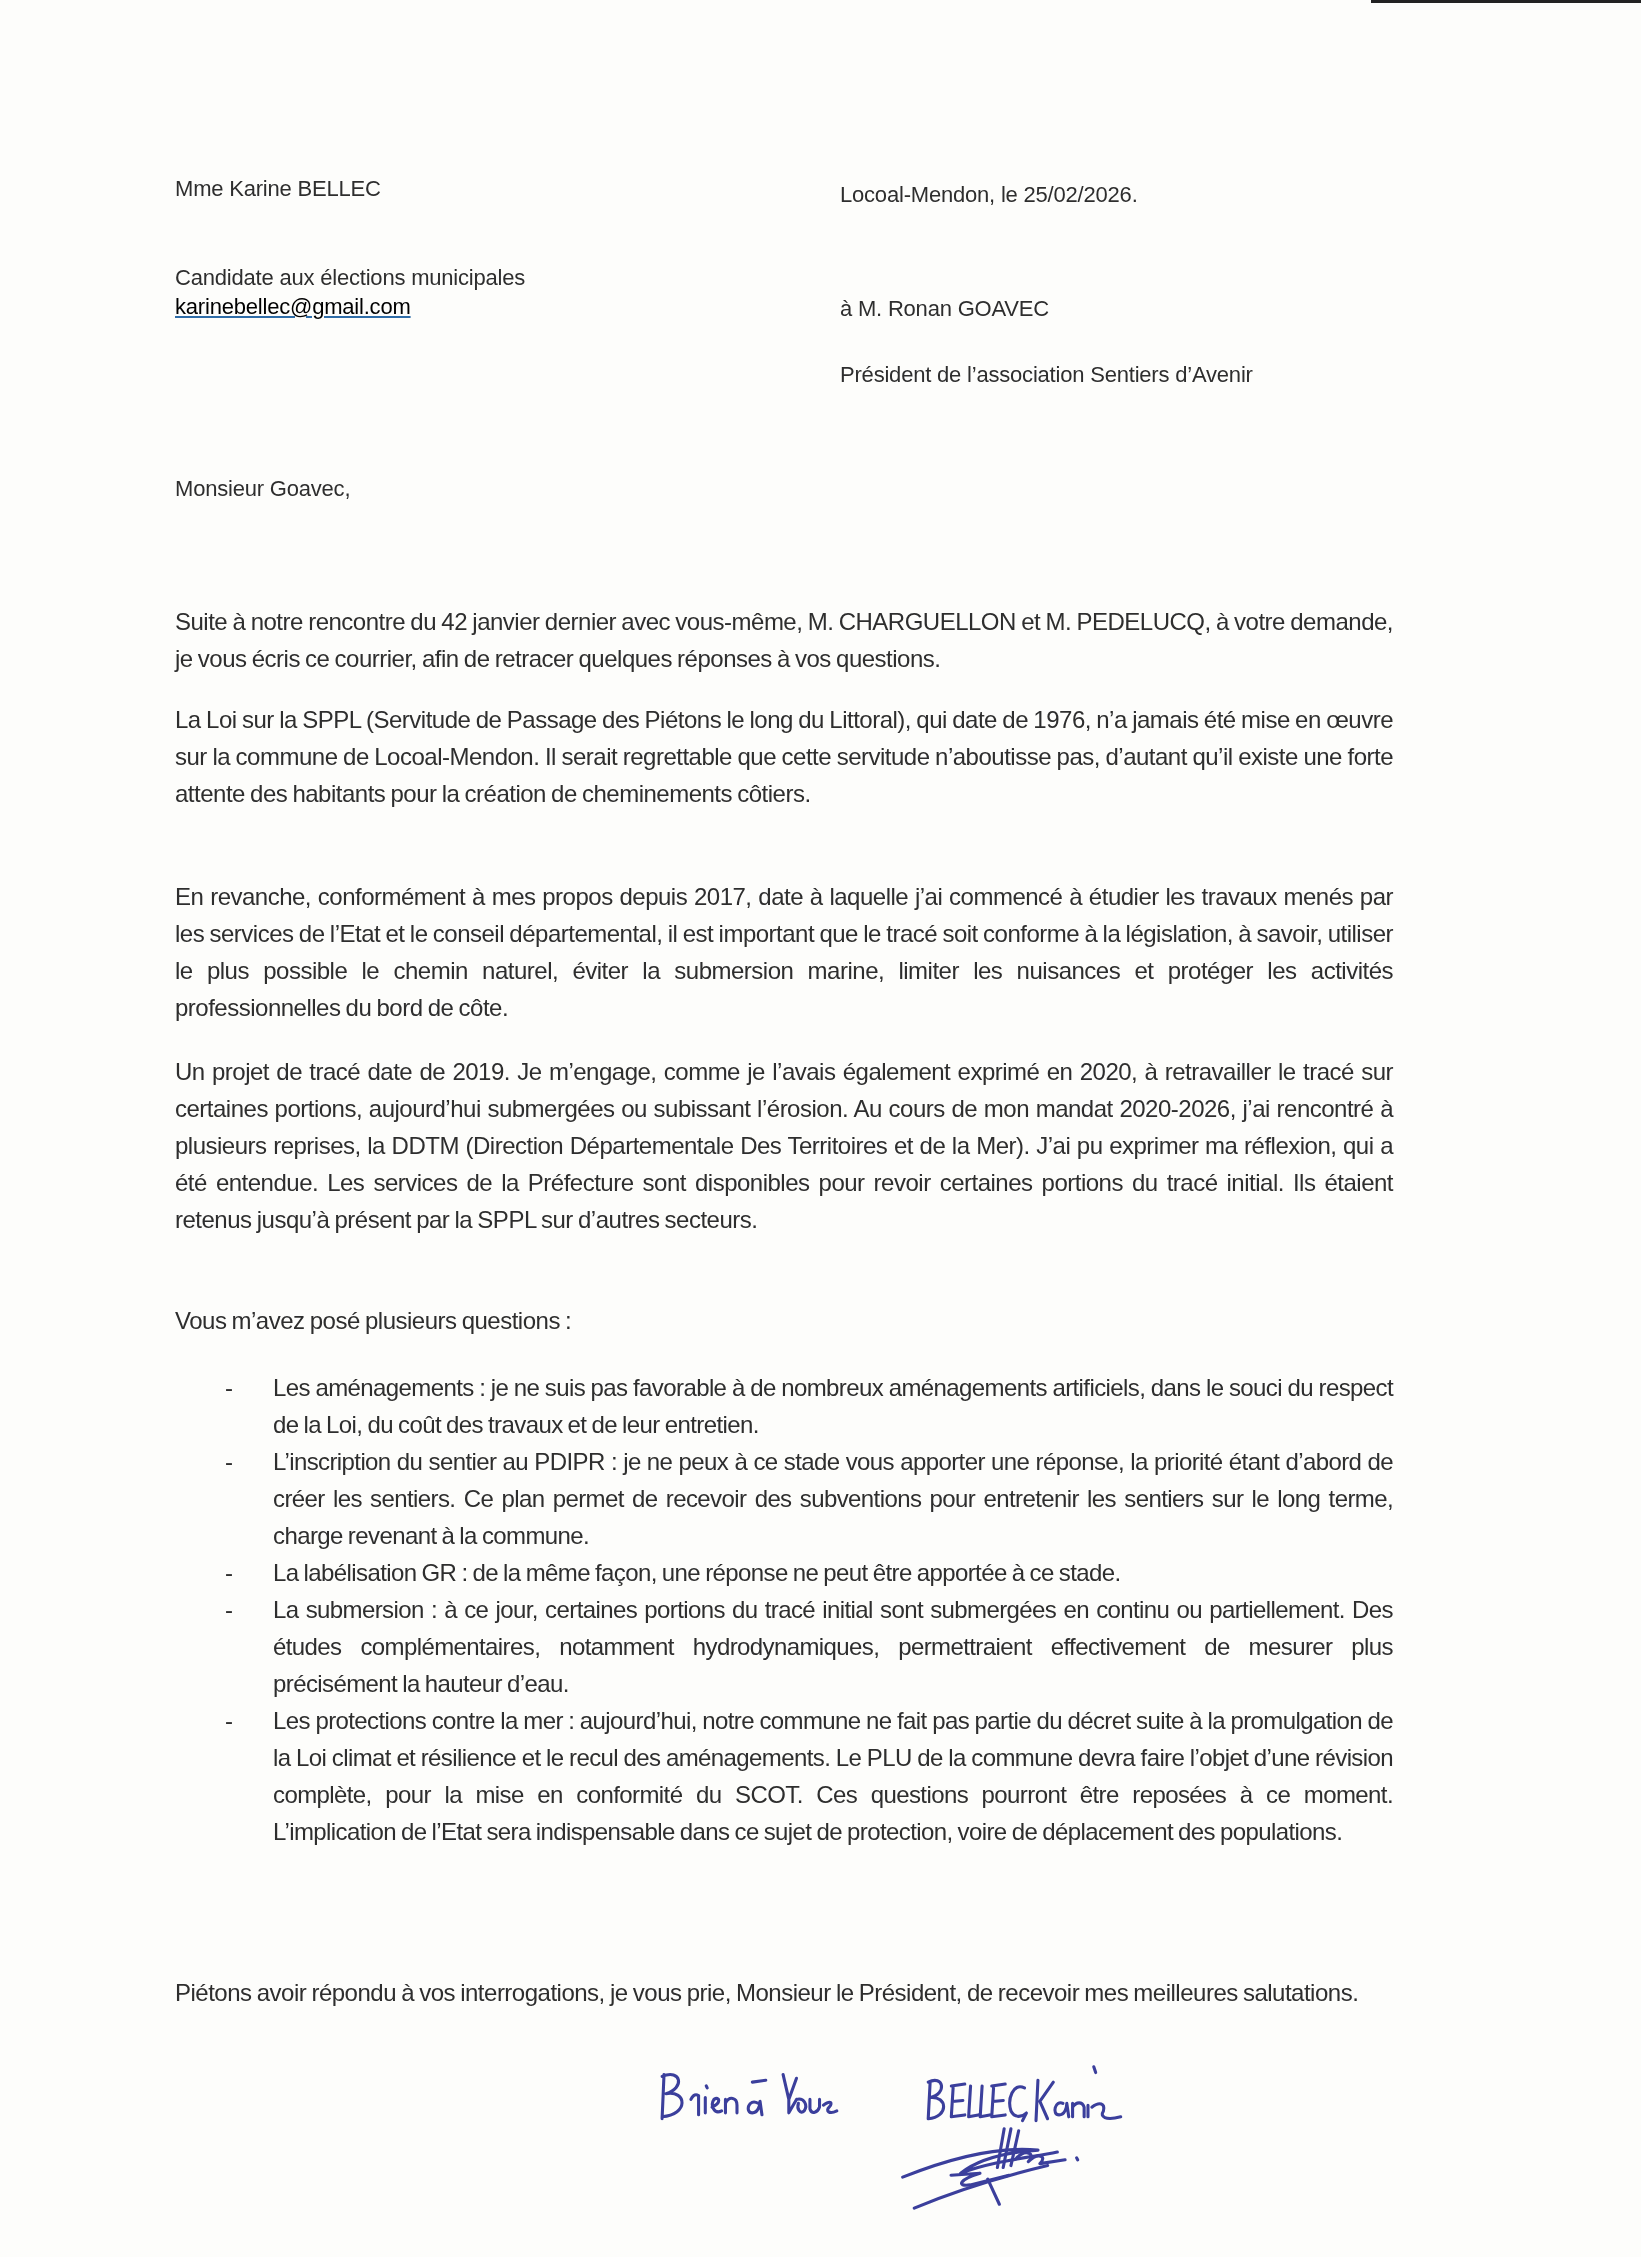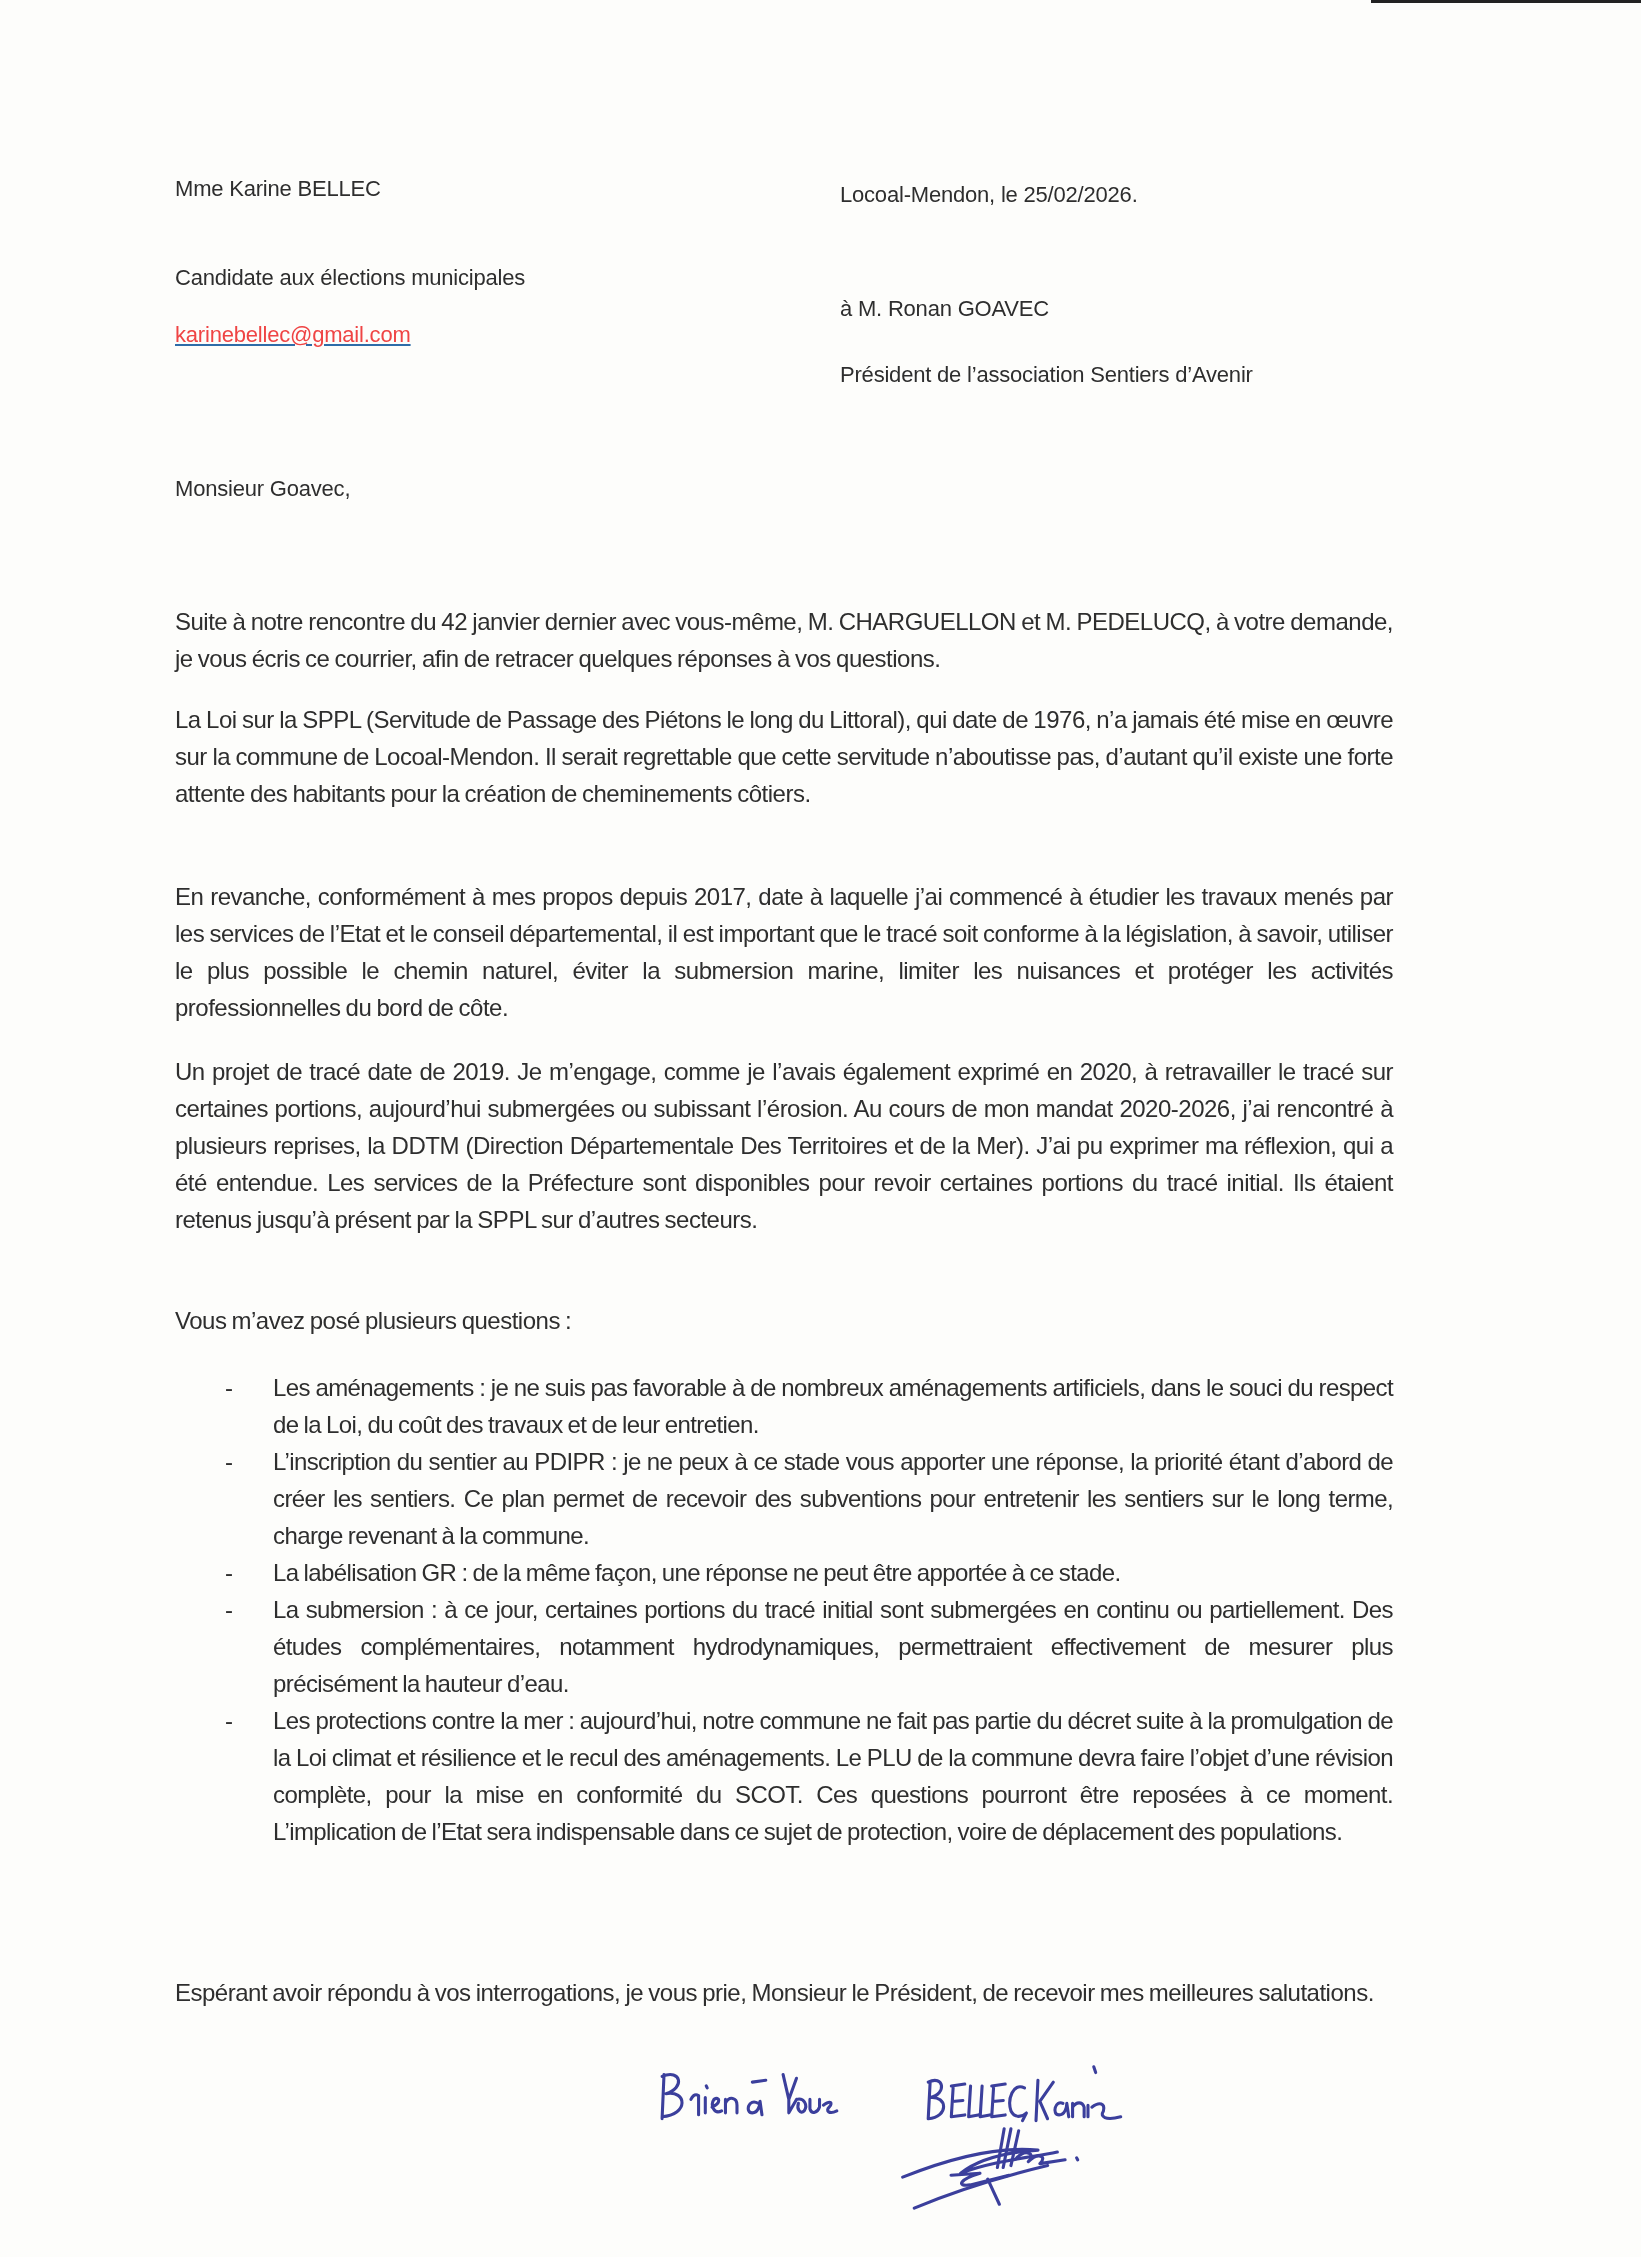--- a/index.html
+++ b/index.html
@@ -4,21 +4,21 @@
 <style>
   html, body { margin: 0; padding: 0; }
   body {
     width: 1641px; height: 2257px; position: relative; overflow: hidden;
     background: #fdfdfb;
     font-family: "Liberation Sans", sans-serif;
     color: #2e2e2e;
   }
   .scan-edge { position: absolute; top: 0; left: 1371px; width: 270px; height: 2.9px; background: #222; }
   .abs { position: absolute; white-space: nowrap; font-size: 22px; letter-spacing: -0.2px; }
-  .link { color: #ef4444; text-decoration: underline; text-decoration-color: #2e6ca8; margin-top: 28px; }
+  .link { color: #000000; text-decoration: underline; text-decoration-color: #2e6ca8; }
   .body-block {
     position: absolute; left: 175px; width: 1218px;
     font-size: 24px; line-height: 37px; letter-spacing: -0.5px;
     text-align: justify; word-spacing: -1px;
   }
   .para { margin: 0; }
   .list { position: absolute; left: 175px; top: 1369px; width: 1218px; margin: 0; padding: 0; list-style: none; }
   .list li {
     position: relative; padding-left: 98px;
     font-size: 24px; line-height: 37px; letter-spacing: -0.6px; word-spacing: -1px;
@@ -61,21 +61,21 @@
 
 <ul class="list">
   <li><span class="dash">-</span><span>Les aménagements : je ne suis pas favorable à de nombreux aménagements artificiels, dans le souci du respect de la Loi, du coût des travaux et de leur entretien.</span></li>
   <li><span class="dash">-</span><span>L’inscription du sentier au PDIPR : je ne peux à ce stade vous apporter une réponse, la priorité étant d’abord de créer les sentiers. Ce plan permet de recevoir des subventions pour entretenir les sentiers sur le long terme, charge revenant à la commune.</span></li>
   <li><span class="dash">-</span><span>La labélisation GR : de la même façon, une réponse ne peut être apportée à ce stade.</span></li>
   <li><span class="dash">-</span><span>La submersion : à ce jour, certaines portions du tracé initial sont submergées en continu ou partiellement. Des études complémentaires, notamment hydrodynamiques, permettraient effectivement de mesurer plus précisément la hauteur d’eau.</span></li>
   <li><span class="dash">-</span><span>Les protections contre la mer : aujourd’hui, notre commune ne fait pas partie du décret suite à la promulgation de la Loi climat et résilience et le recul des aménagements. Le PLU de la commune devra faire l’objet d’une révision complète, pour la mise en conformité du SCOT. Ces questions pourront être reposées à ce moment. L’implication de l’Etat sera indispensable dans ce sujet de protection, voire de déplacement des populations.</span></li>
 </ul>
 
 <div class="body-block" style="top:1974px;">
-  <p class="para">Espérant avoir répondu à vos interrogations, je vous prie, Monsieur le Président, de recevoir mes meilleures salutations.</p>
+  <p class="para">Piétons avoir répondu à vos interrogations, je vous prie, Monsieur le Président, de recevoir mes meilleures salutations.</p>
 </div>
 
 <svg class="hand" style="left:652px; top:2061px;" width="193" height="72" viewBox="0 0 200 75">
   <title>Bien à Vous</title>
 
   <path class="ink" d="M12 14 L10 60 M10 16 C30 8 34 28 14 34 C36 30 38 56 10 58"></path>
 
   <path class="ink" d="M40 40 C42 36 44 34 48 36 M48 36 L48 56 M55 38 L55 54 M56 26 L57 28 M62 48 C72 44 70 36 64 40 C60 46 64 56 72 52 M76 40 L76 54 M76 44 C80 36 88 38 88 46 L88 54"></path>
 
   <path class="ink" d="M110 44 C100 38 96 54 104 54 C110 54 112 46 112 42 L114 56 M104 22 L118 20"></path>

